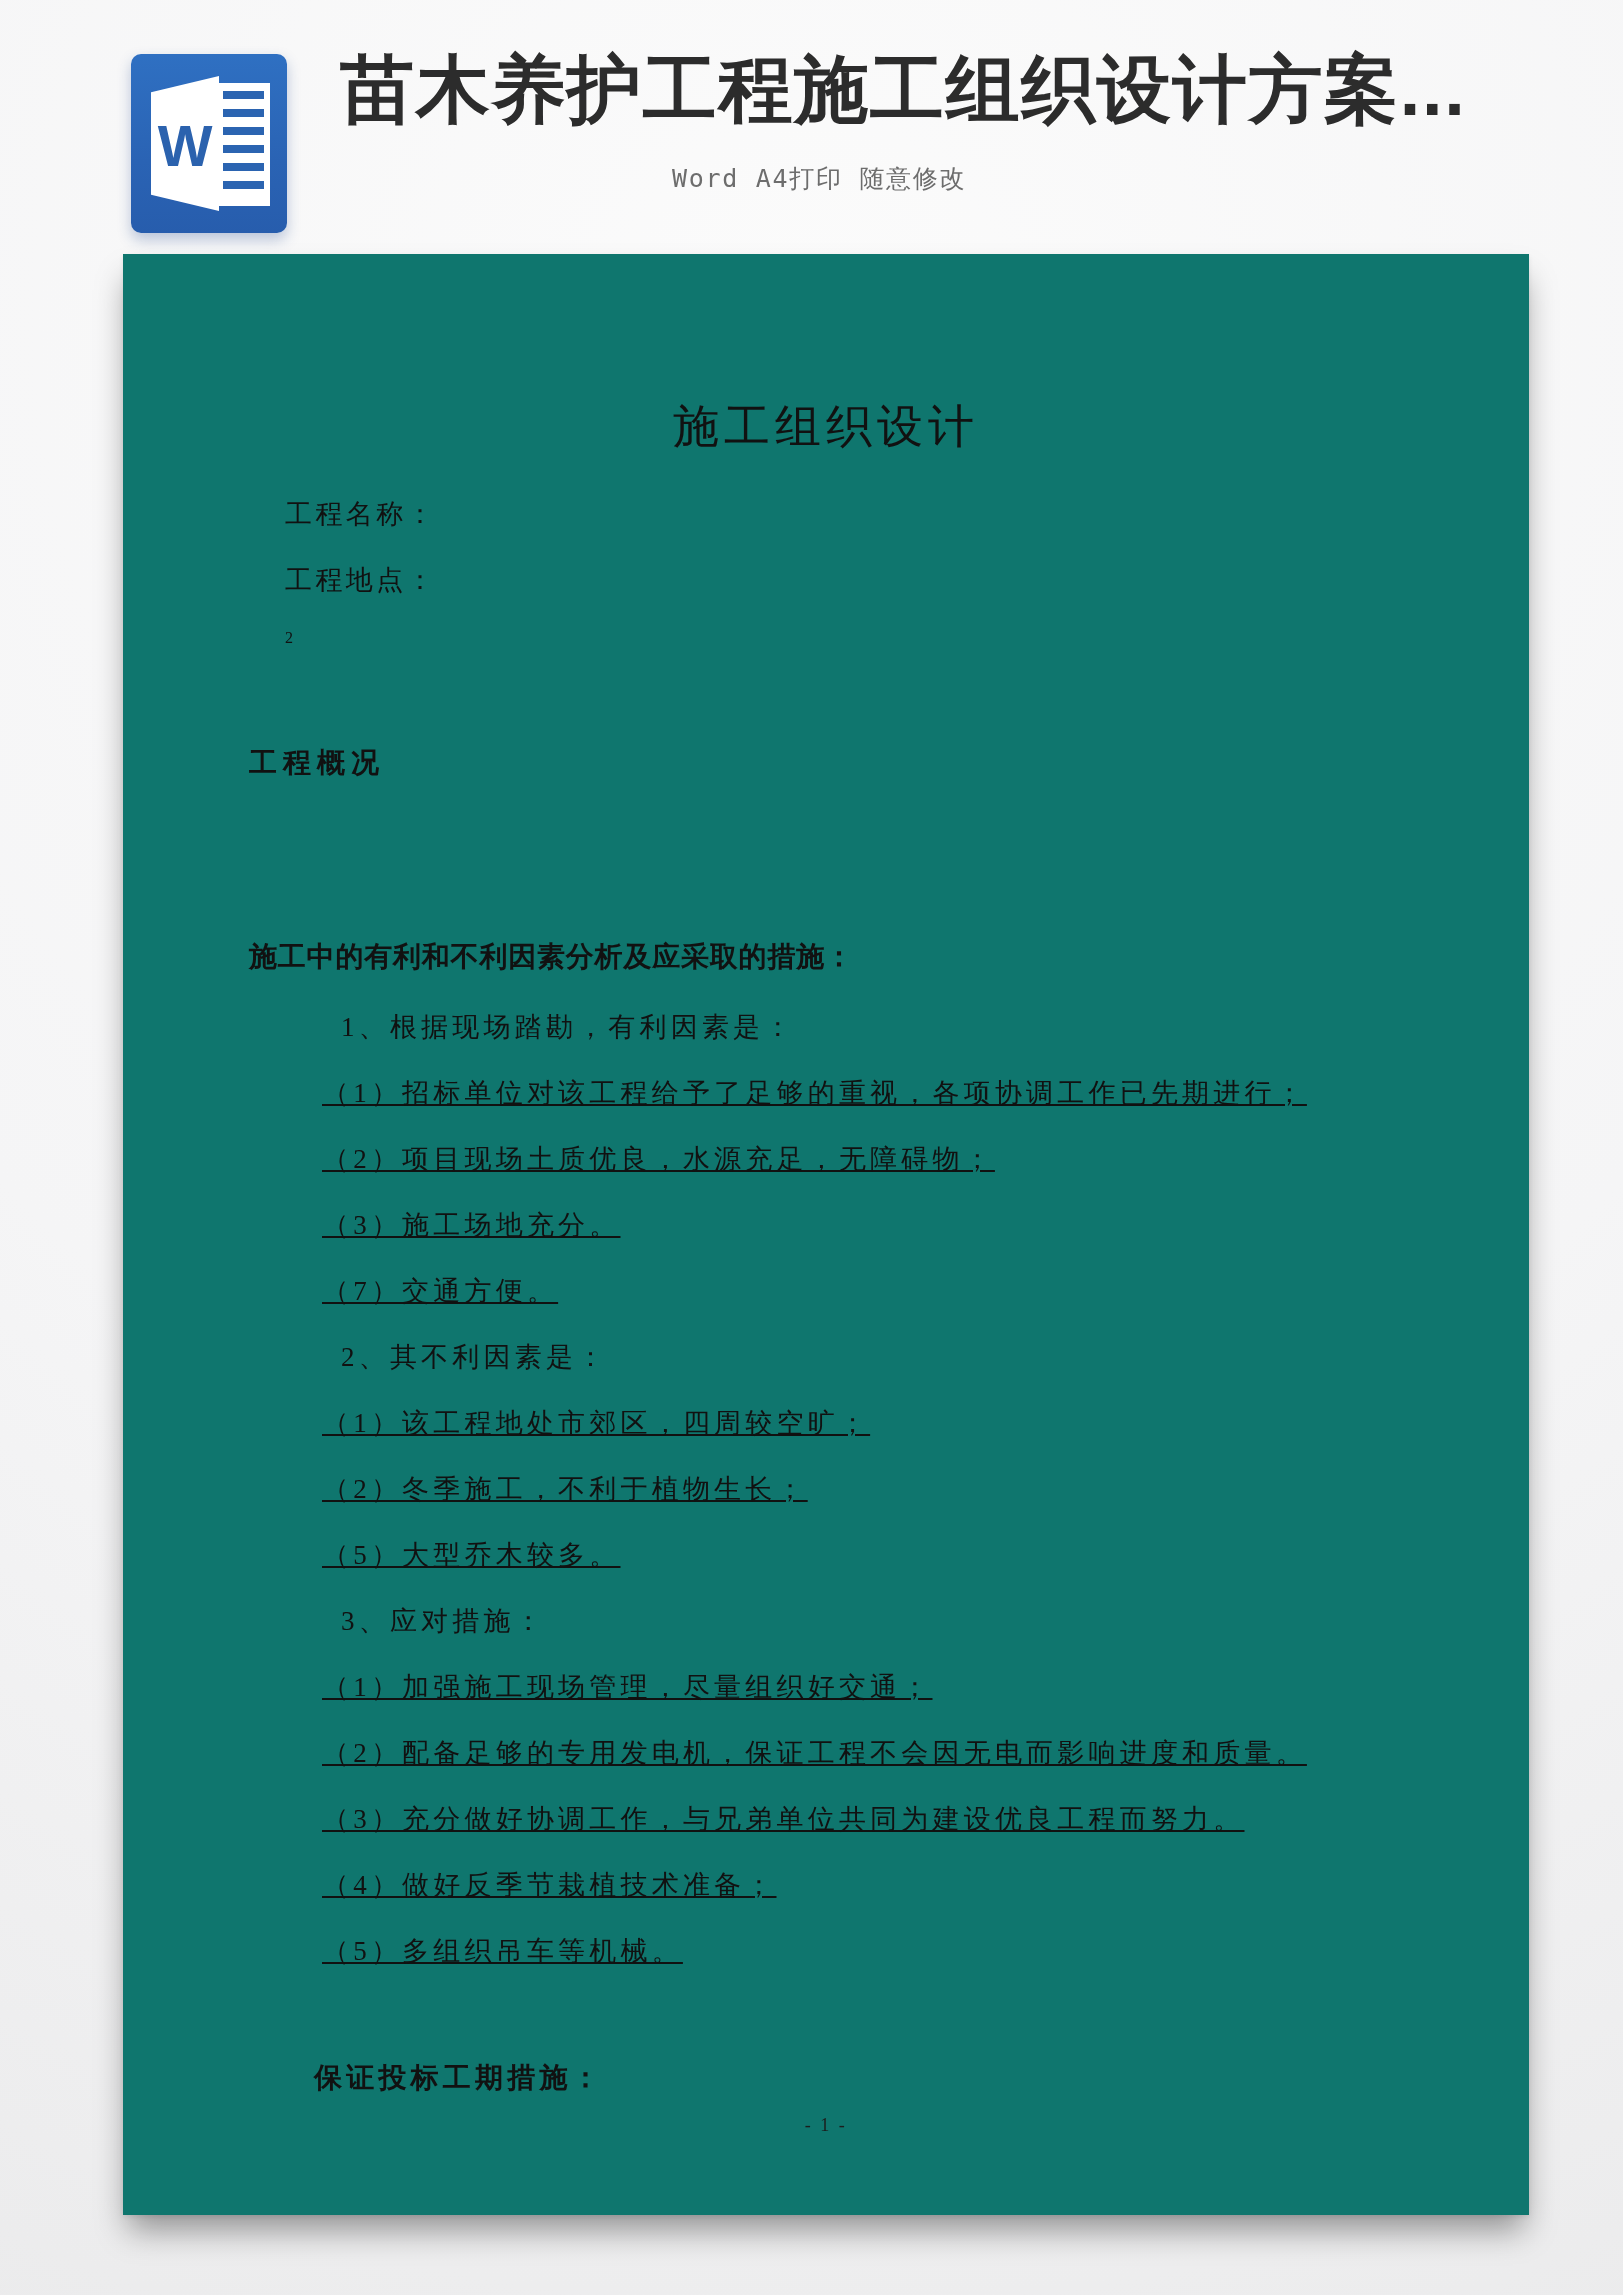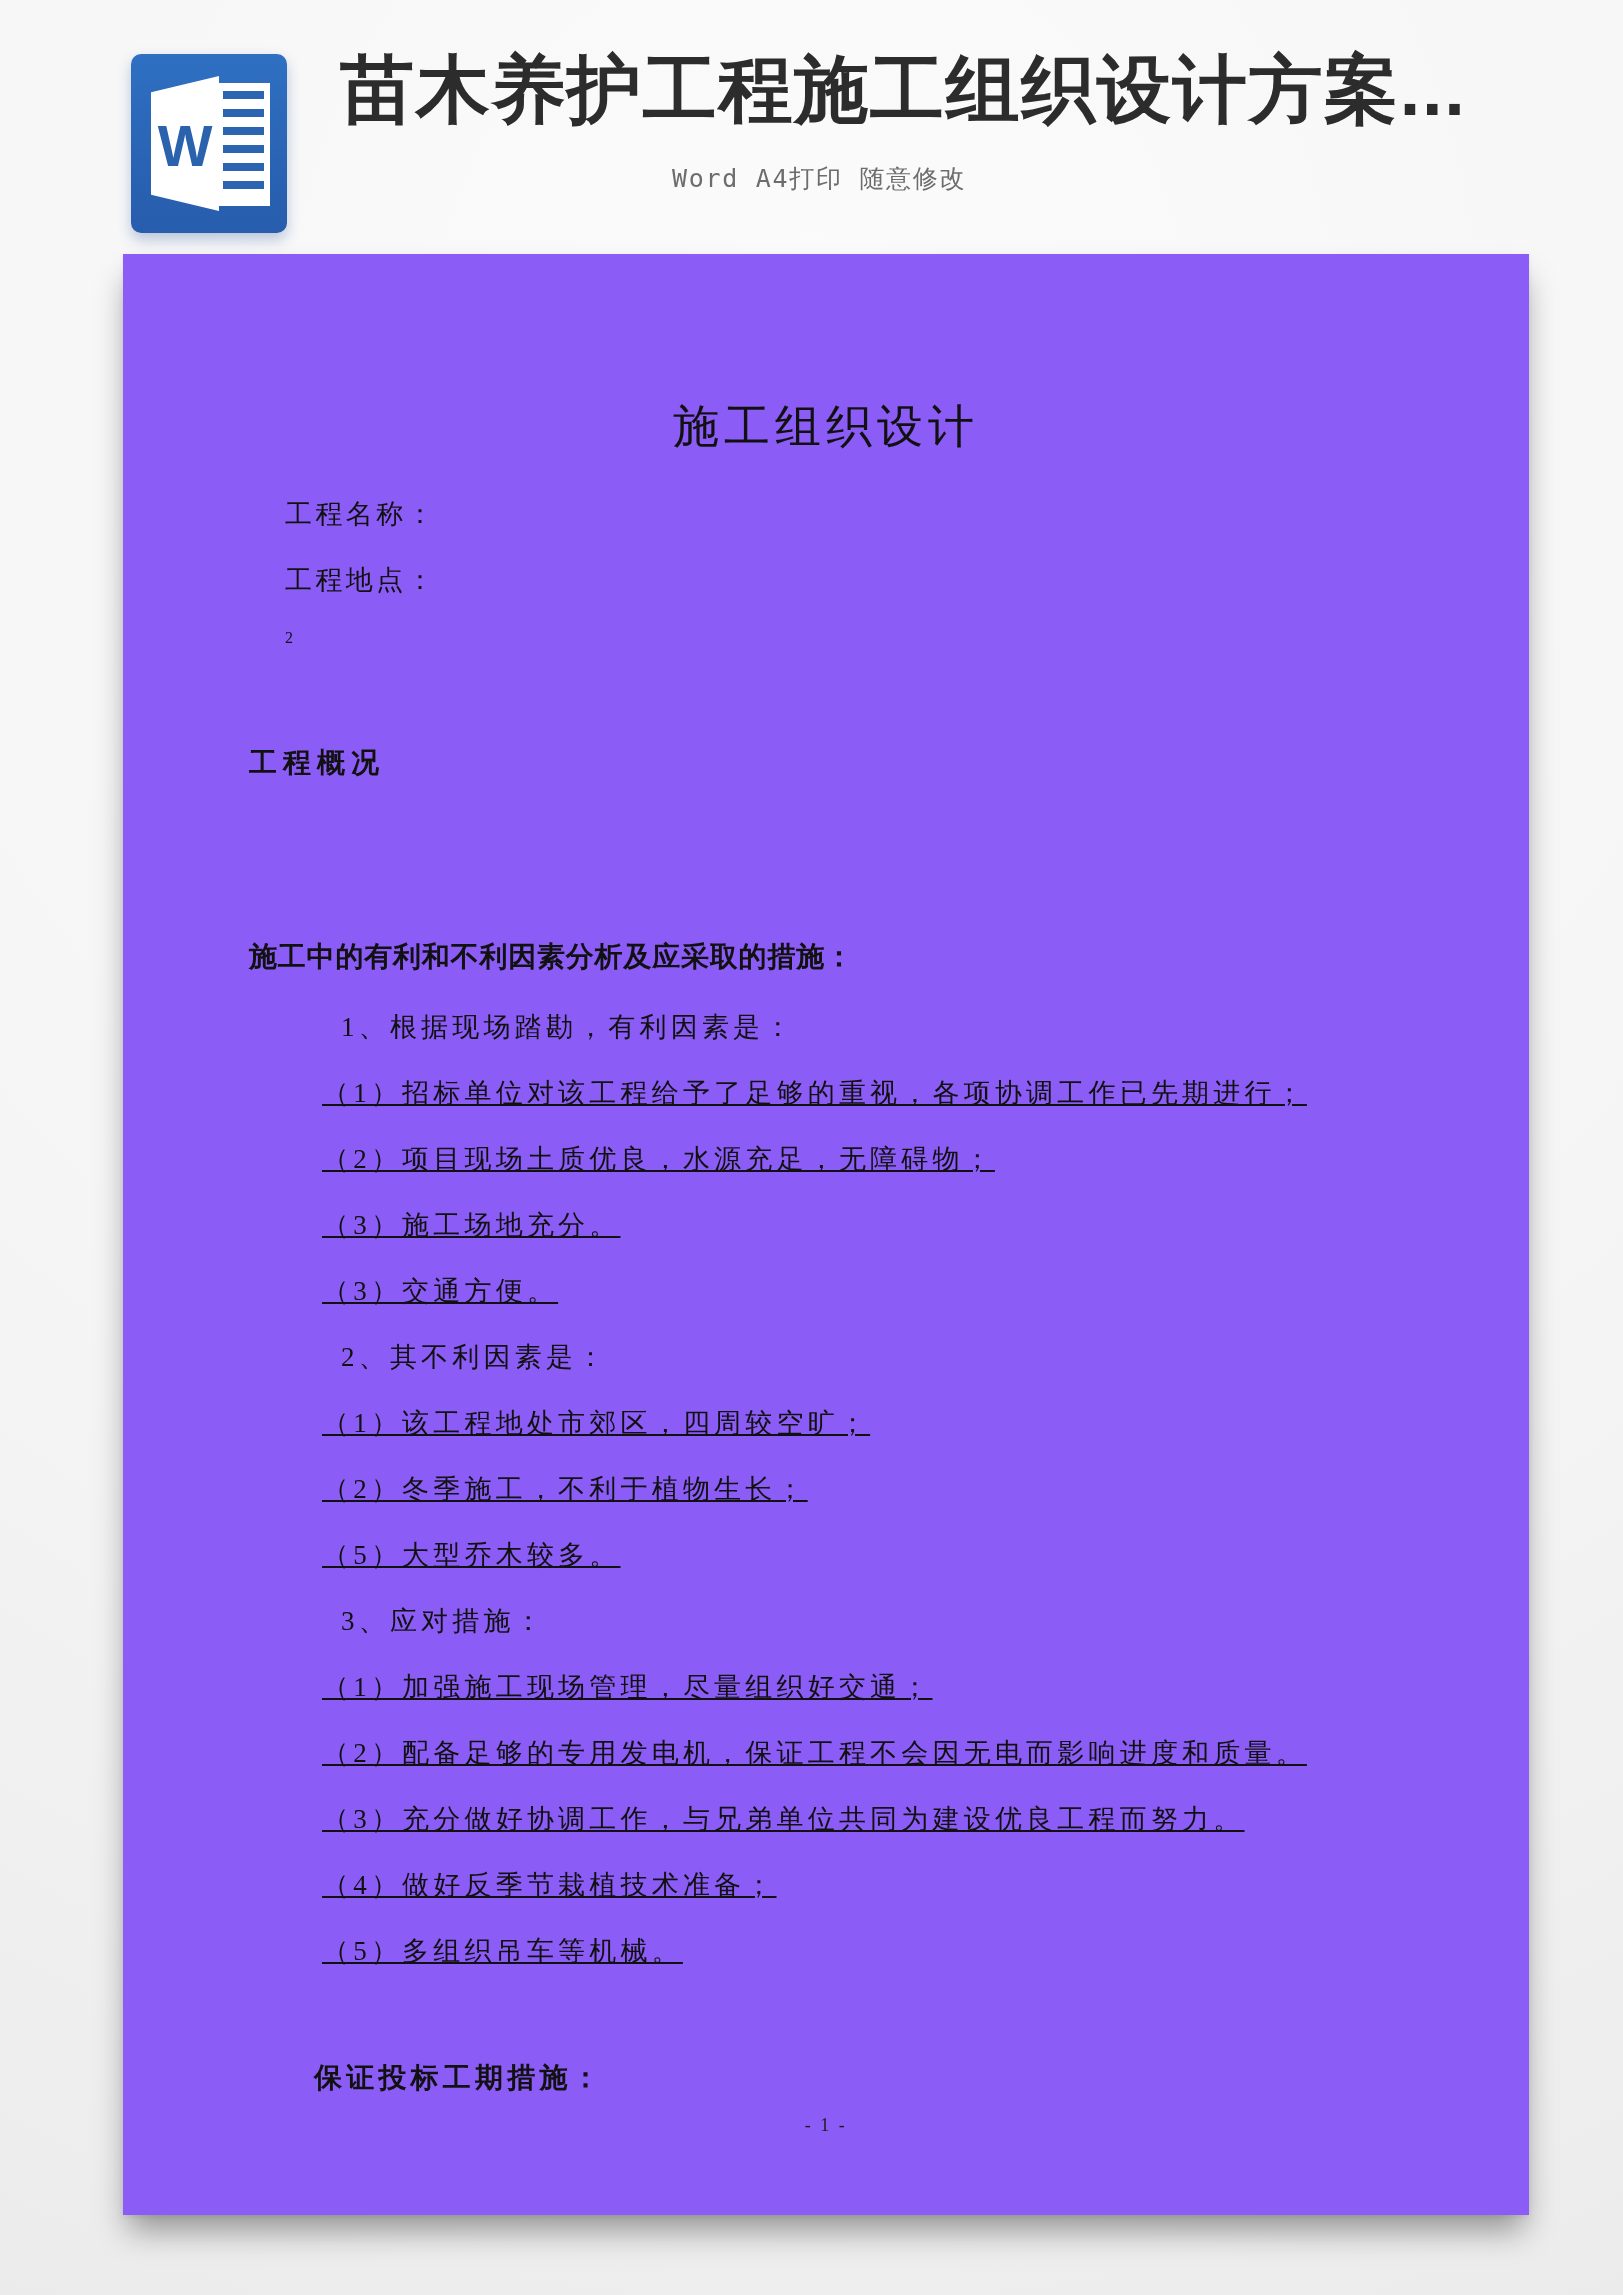--- a/index.html
+++ b/index.html
@@ -44,21 +44,21 @@
   }
   .app-subtitle{
     position:absolute; left:672px; top:162px;
     font-family:"DejaVu Sans Mono","Liberation Mono",monospace;
     font-size:25px; color:#6d6d6d; letter-spacing:1.7px; white-space:nowrap;
   }
 
   
   .page{
     position:absolute; left:123px; top:254px; width:1406px; height:1961px;
-    background:#8b5cf6;
+    background:#0f766e;
     box-shadow:0 20px 30px -5px rgba(0,0,0,.38), 0 1.7px 5px rgba(0,0,0,.08);
   }
   .doc-title{
     position:absolute; top:145px; left:0; right:0; text-align:center;
     font-size:46px; font-weight:400; letter-spacing:5px; line-height:1.2;
     white-space:nowrap;
   }
   .info{ position:absolute; top:227px; left:126px; }
   .info .line{
     height:66px; display:flex; align-items:center;
@@ -113,21 +113,21 @@
     </div>
 
   <div class="h g1">工程概况</div>
   <div class="h g2">施工中的有利和不利因素分析及应采取的措施：</div>
 
   <div class="body-lines" id="body-lines">
       <div class="bl num">1、根据现场踏勘，有利因素是：</div>
       <div class="bl sub">（1）招标单位对该工程给予了足够的重视，各项协调工作已先期进行；</div>
       <div class="bl sub">（2）项目现场土质优良，水源充足，无障碍物；</div>
       <div class="bl sub">（3）施工场地充分。</div>
-      <div class="bl sub">（3）交通方便。</div>
+      <div class="bl sub">（7）交通方便。</div>
       <div class="bl num">2、其不利因素是：</div>
       <div class="bl sub">（1）该工程地处市郊区，四周较空旷；</div>
       <div class="bl sub">（2）冬季施工，不利于植物生长；</div>
       <div class="bl sub">（5）大型乔木较多。</div>
       <div class="bl num">3、应对措施：</div>
       <div class="bl sub">（1）加强施工现场管理，尽量组织好交通；</div>
       <div class="bl sub">（2）配备足够的专用发电机，保证工程不会因无电而影响进度和质量。</div>
       <div class="bl sub">（3）充分做好协调工作，与兄弟单位共同为建设优良工程而努力。</div>
       <div class="bl sub">（4）做好反季节栽植技术准备；</div>
       <div class="bl sub">（5）多组织吊车等机械。</div>

